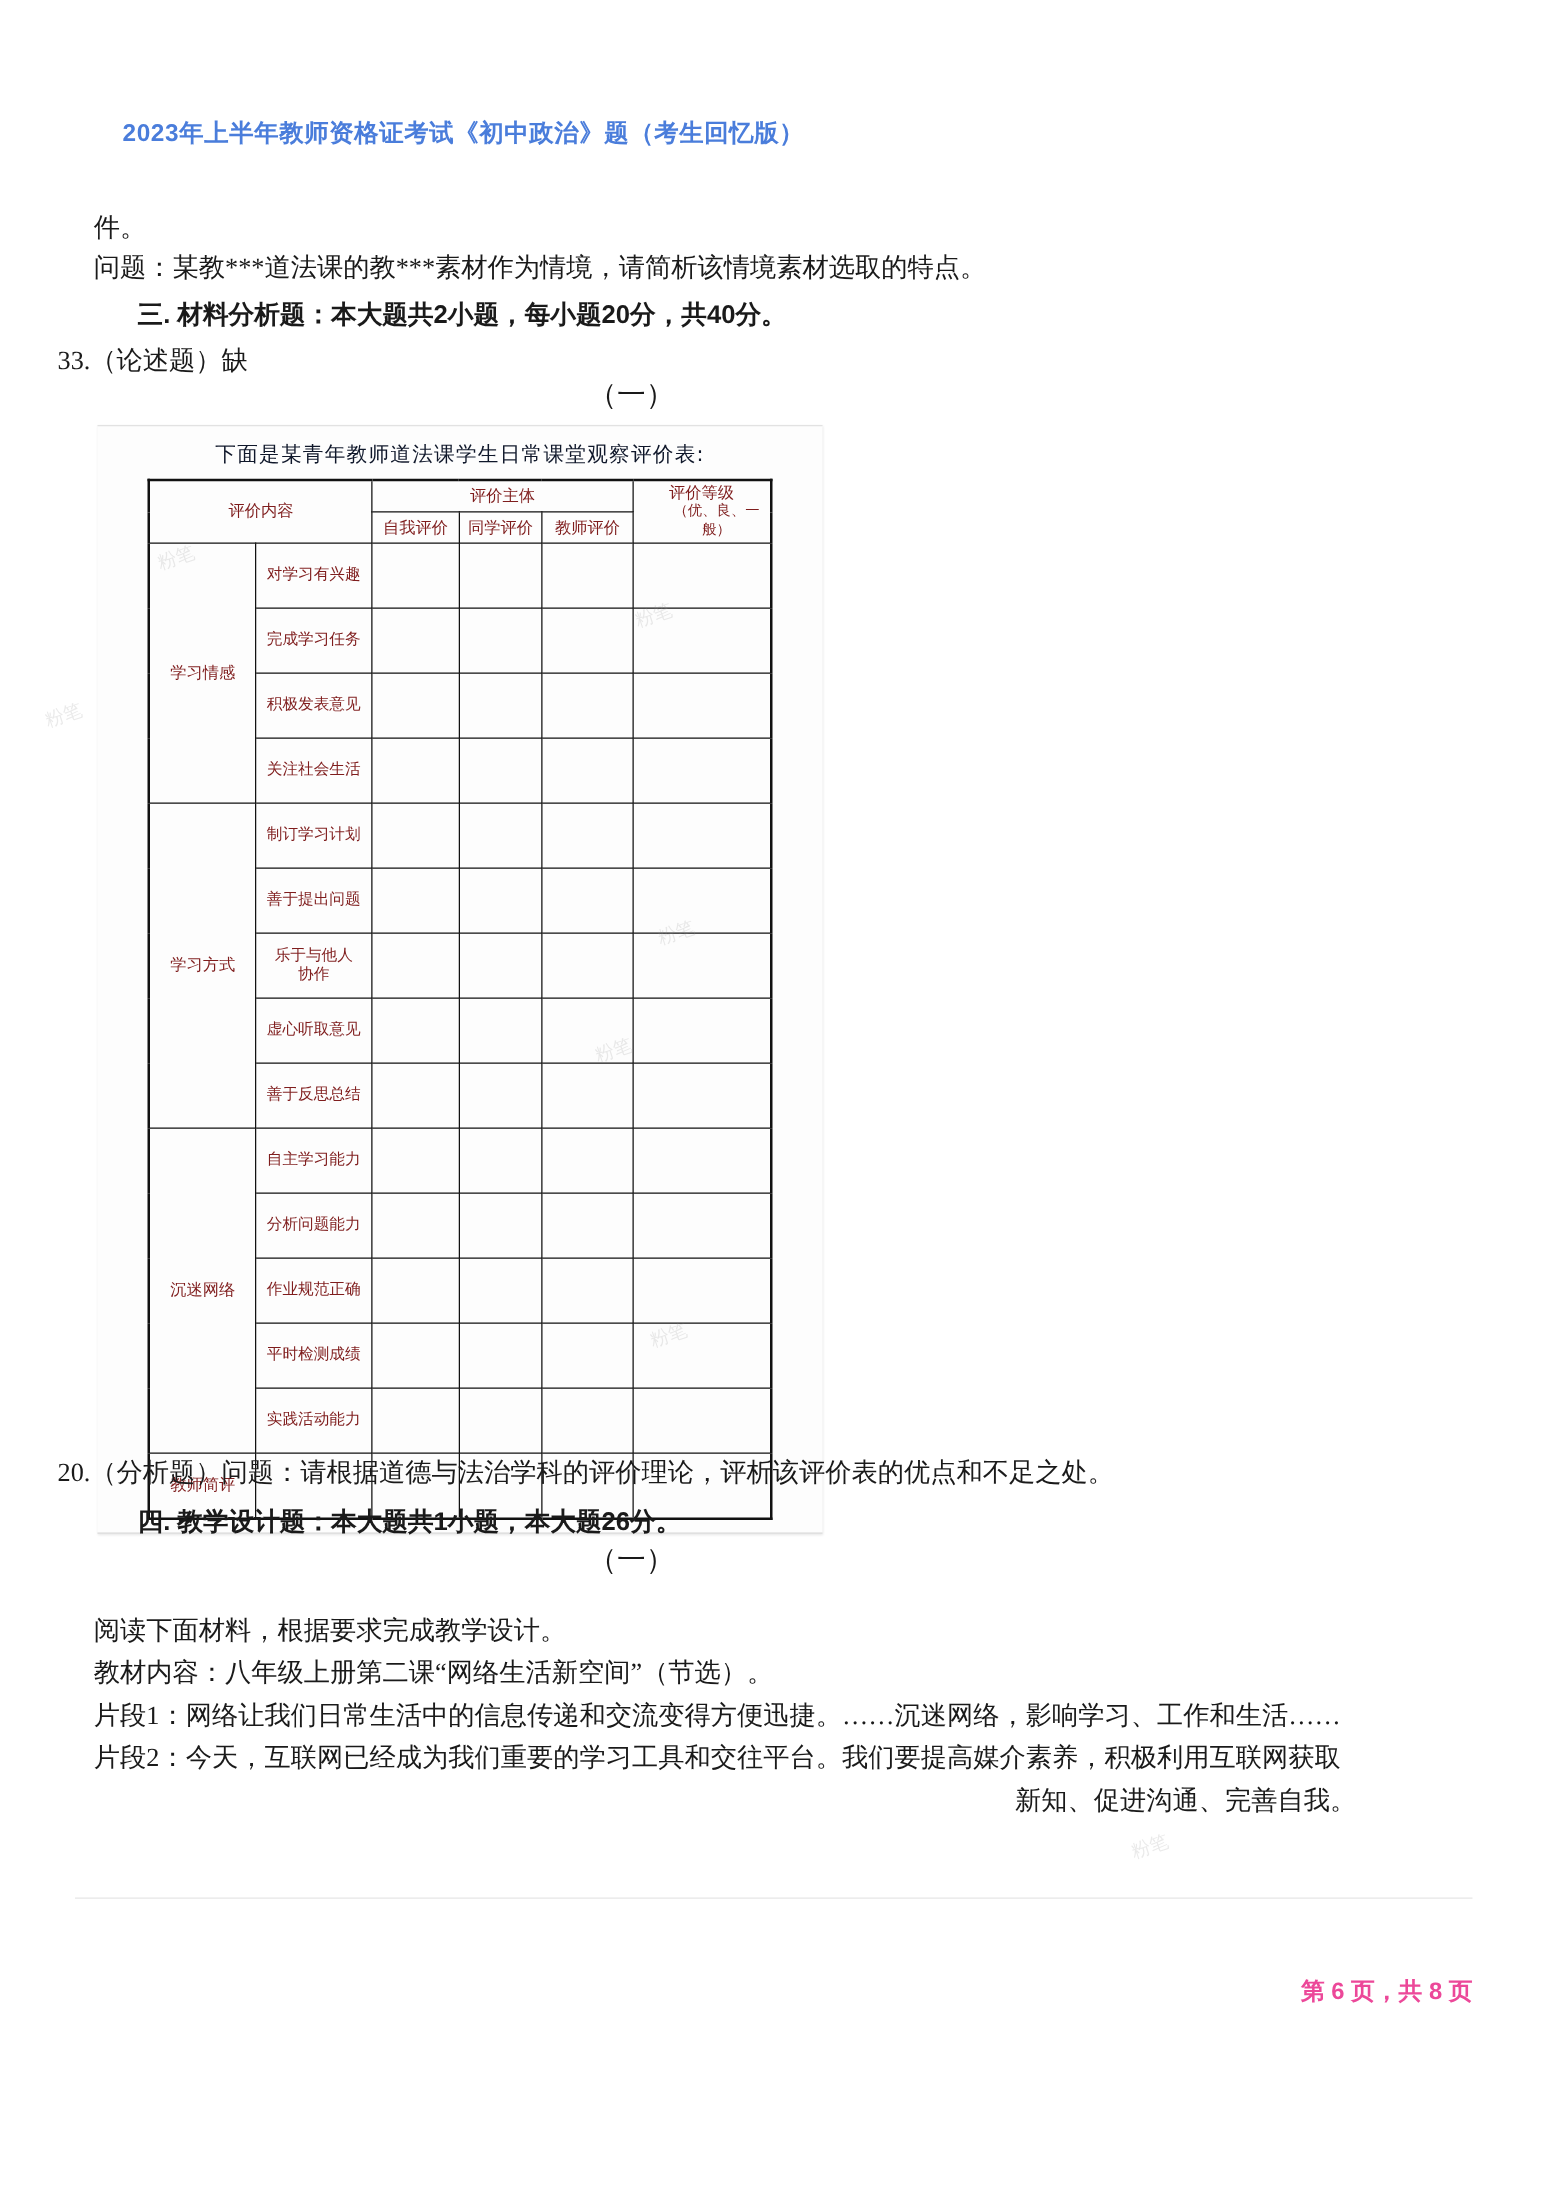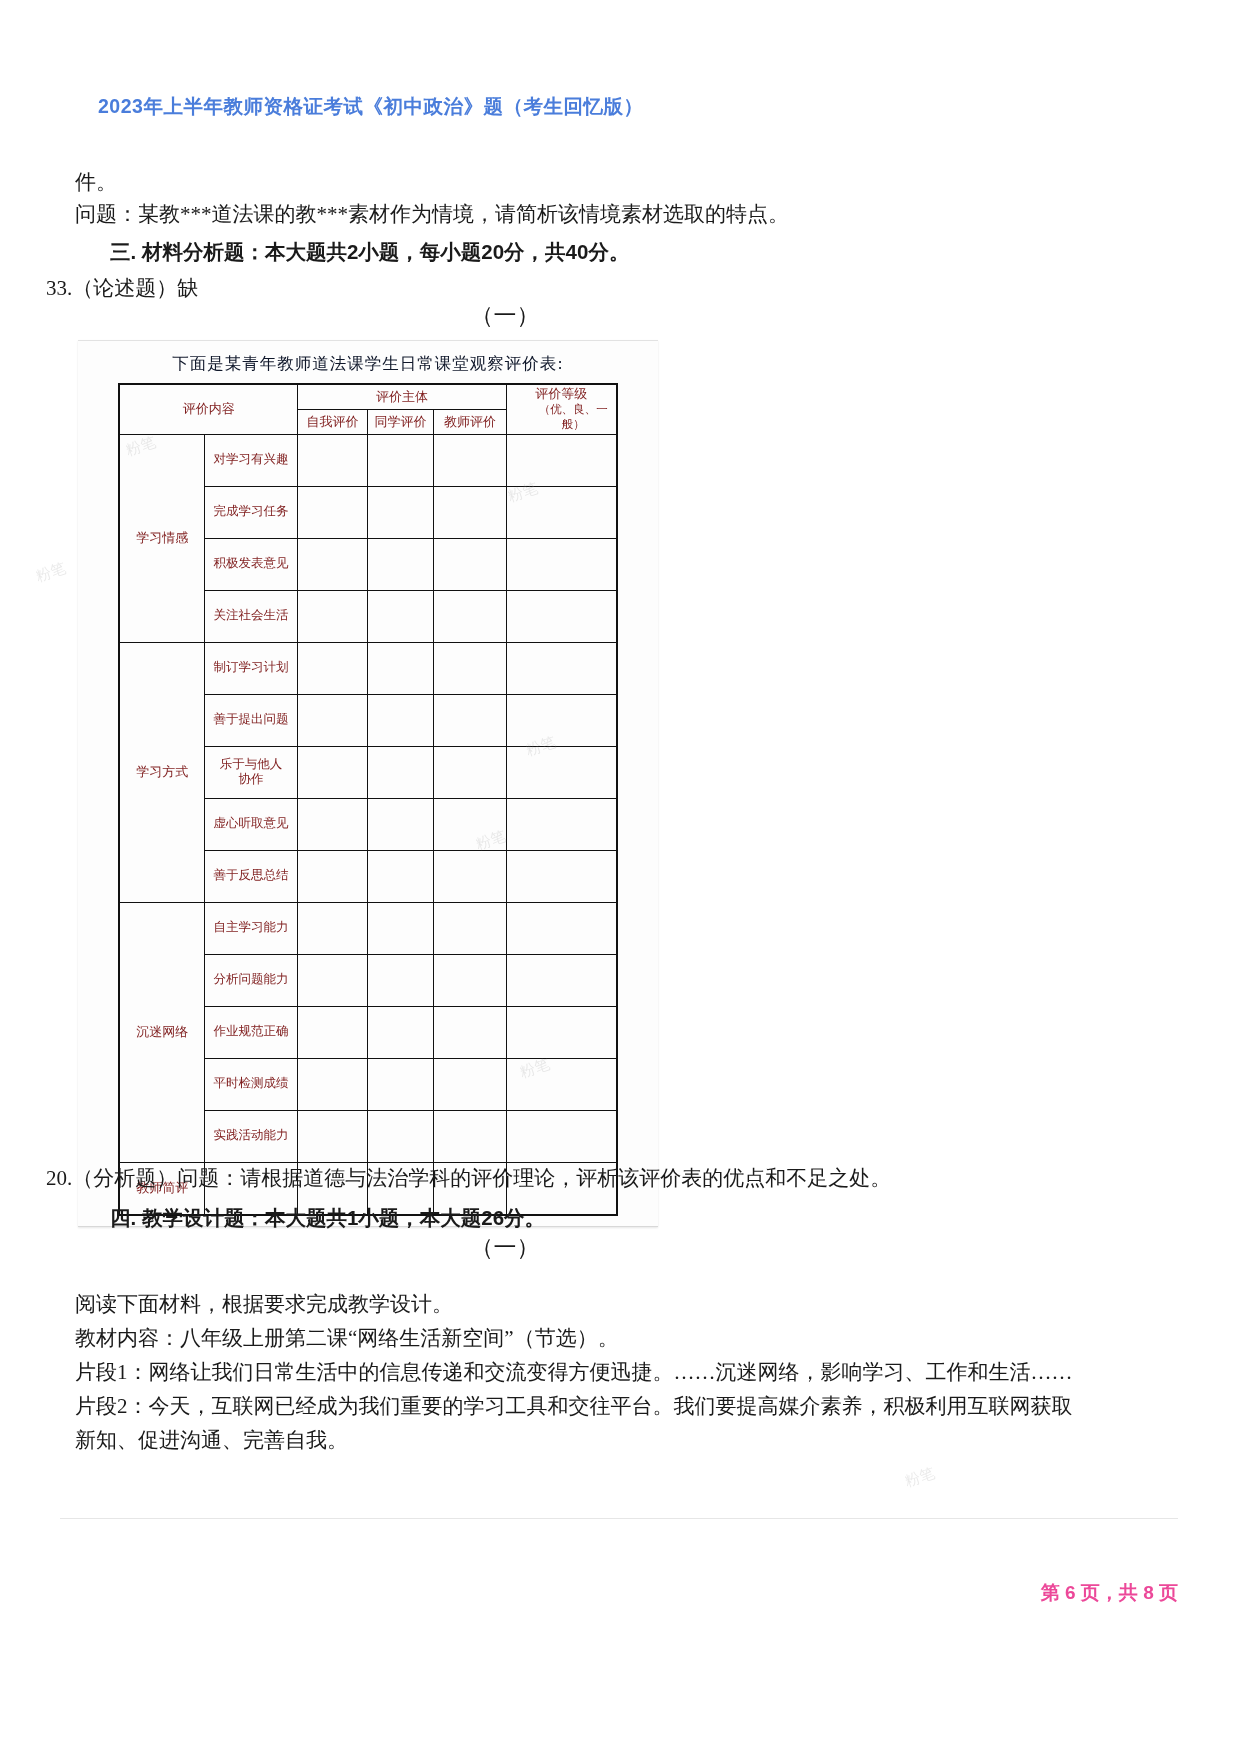--- a/index.html
+++ b/index.html
@@ -47,21 +47,21 @@
   .t-q33      { top:272px; left:46px; }
   .t-roman1   { top:300px; left:0; width:1010px; text-align:center; font-size:23px;}
   .t-q34      { top:1162px; left:46px; font-size:21px;}
   .t-sec4     { top:1202px; left:110px; font-family:"Liberation Sans","DejaVu Sans",sans-serif; font-weight:700; font-size:20.5px;}
   .t-roman2   { top:1232px; left:0; width:1010px; text-align:center; font-size:23px;}
 
   .t-read     { top:1288px; }
   .t-material { top:1322px; }
   .t-frag1    { top:1356px; }
   .t-frag2    { top:1390px; }
-  .t-frag2b   { top:1424px; }
+  .t-frag2b   { top:1424px;text-align:right; }
 
   
   .scan{
     position:absolute;
     left:78px; top:340px;
     width:580px;
     background:#fdfdfd;
     border-top:1px solid #e2e2e2;
     border-bottom:1px solid #d8d8d8;
     box-shadow:0 1px 2px rgba(0,0,0,.10);

